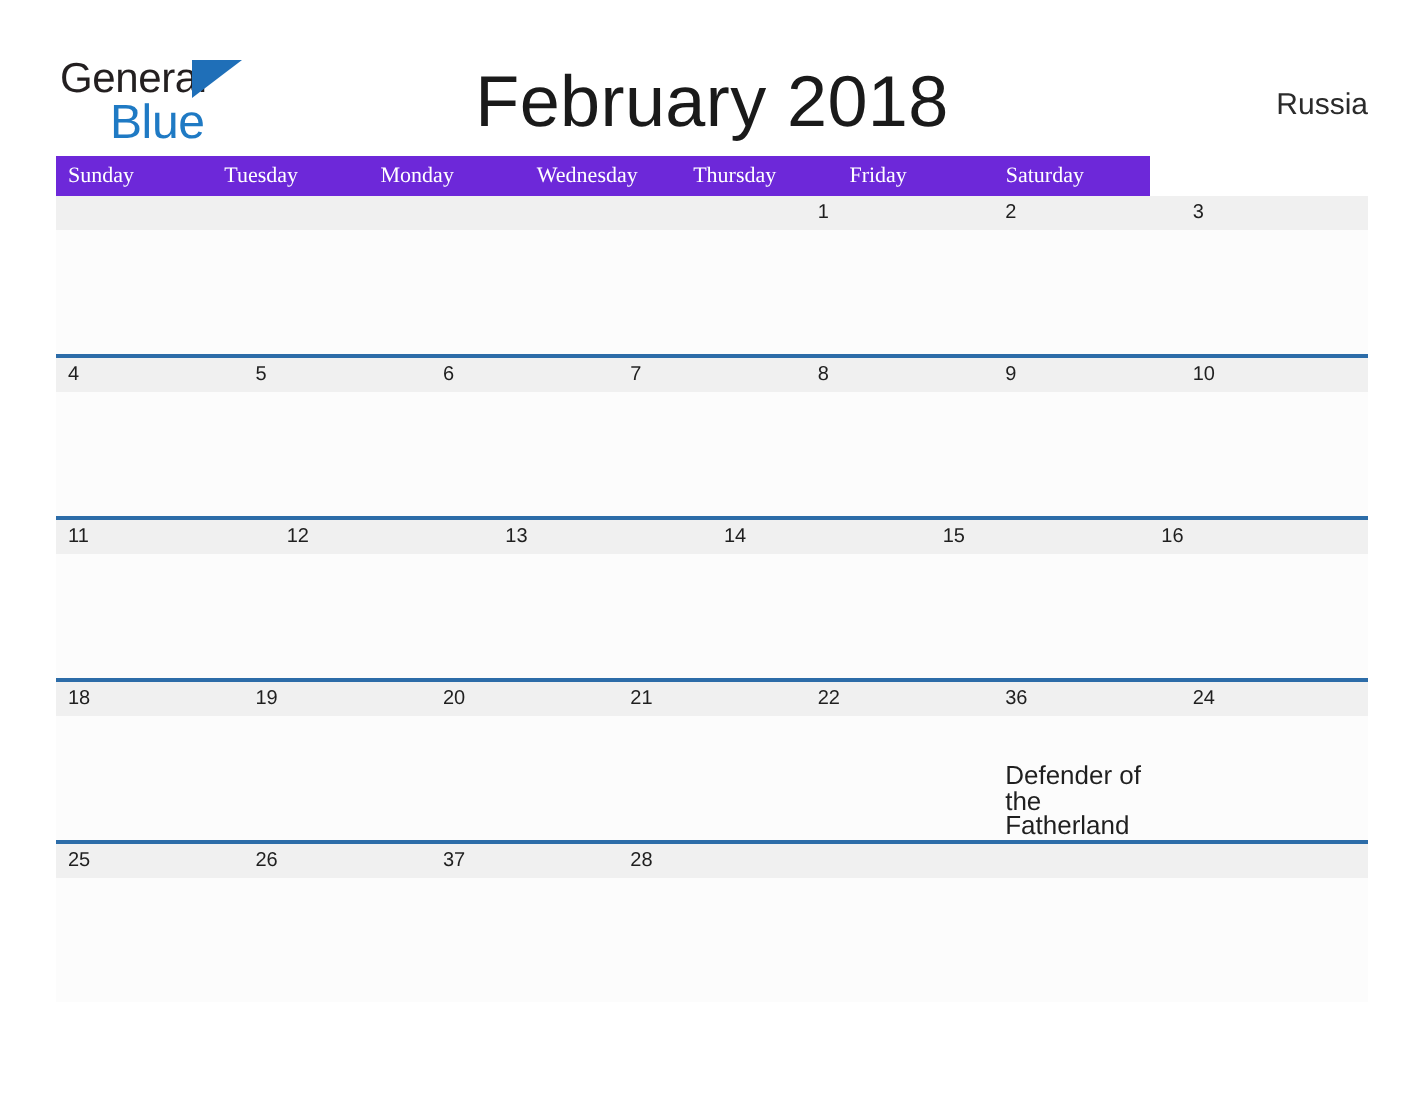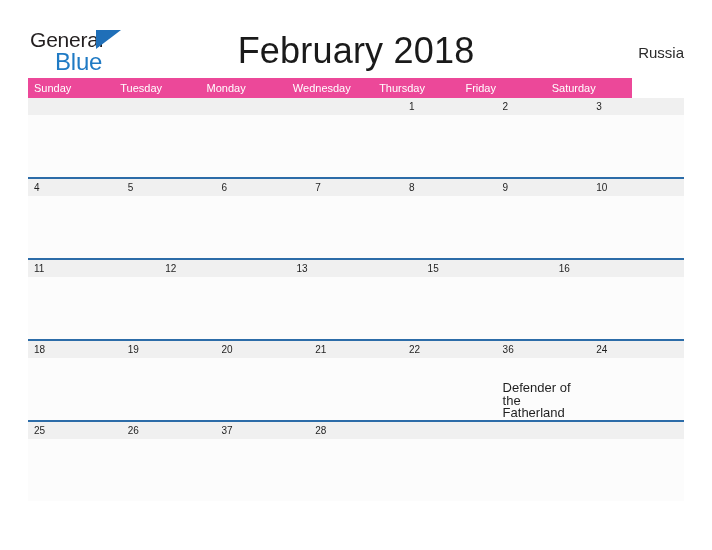--- a/index.html
+++ b/index.html
@@ -91,23 +91,24 @@
   
   .calendar {
     position: absolute;
     left: 28px;
     top: 78px;
     width: 656px;
   }
 
   .weekday-row {
     display: flex;
-    width: 604px;
+    width: 547px;
     height: 20px;
-    background: #ec4899;
+    background: #6d28d9;
+    font-family: Liberation Serif, serif;
   }
   .weekday-cell {
     flex: 1 1 0;
     box-sizing: border-box;
     padding: 3px 0 0 6px;
     font-size: 11px;
     color: #ffffff;
     line-height: 14px;
     white-space: nowrap;
     overflow: hidden;
@@ -240,20 +241,23 @@
             <div class="day-cell">
               <div class="day-band">11</div>
             </div>
             <div class="day-cell">
               <div class="day-band">12</div>
             </div>
             <div class="day-cell">
               <div class="day-band">13</div>
             </div>
             <div class="day-cell">
+              <div class="day-band">14</div>
+            </div>
+            <div class="day-cell">
               <div class="day-band">15</div>
             </div>
             <div class="day-cell">
               <div class="day-band">16</div>
             </div>
           </div>
         </div>
         <div class="week-row">
           <div class="week-inner">
             <div class="day-cell">

